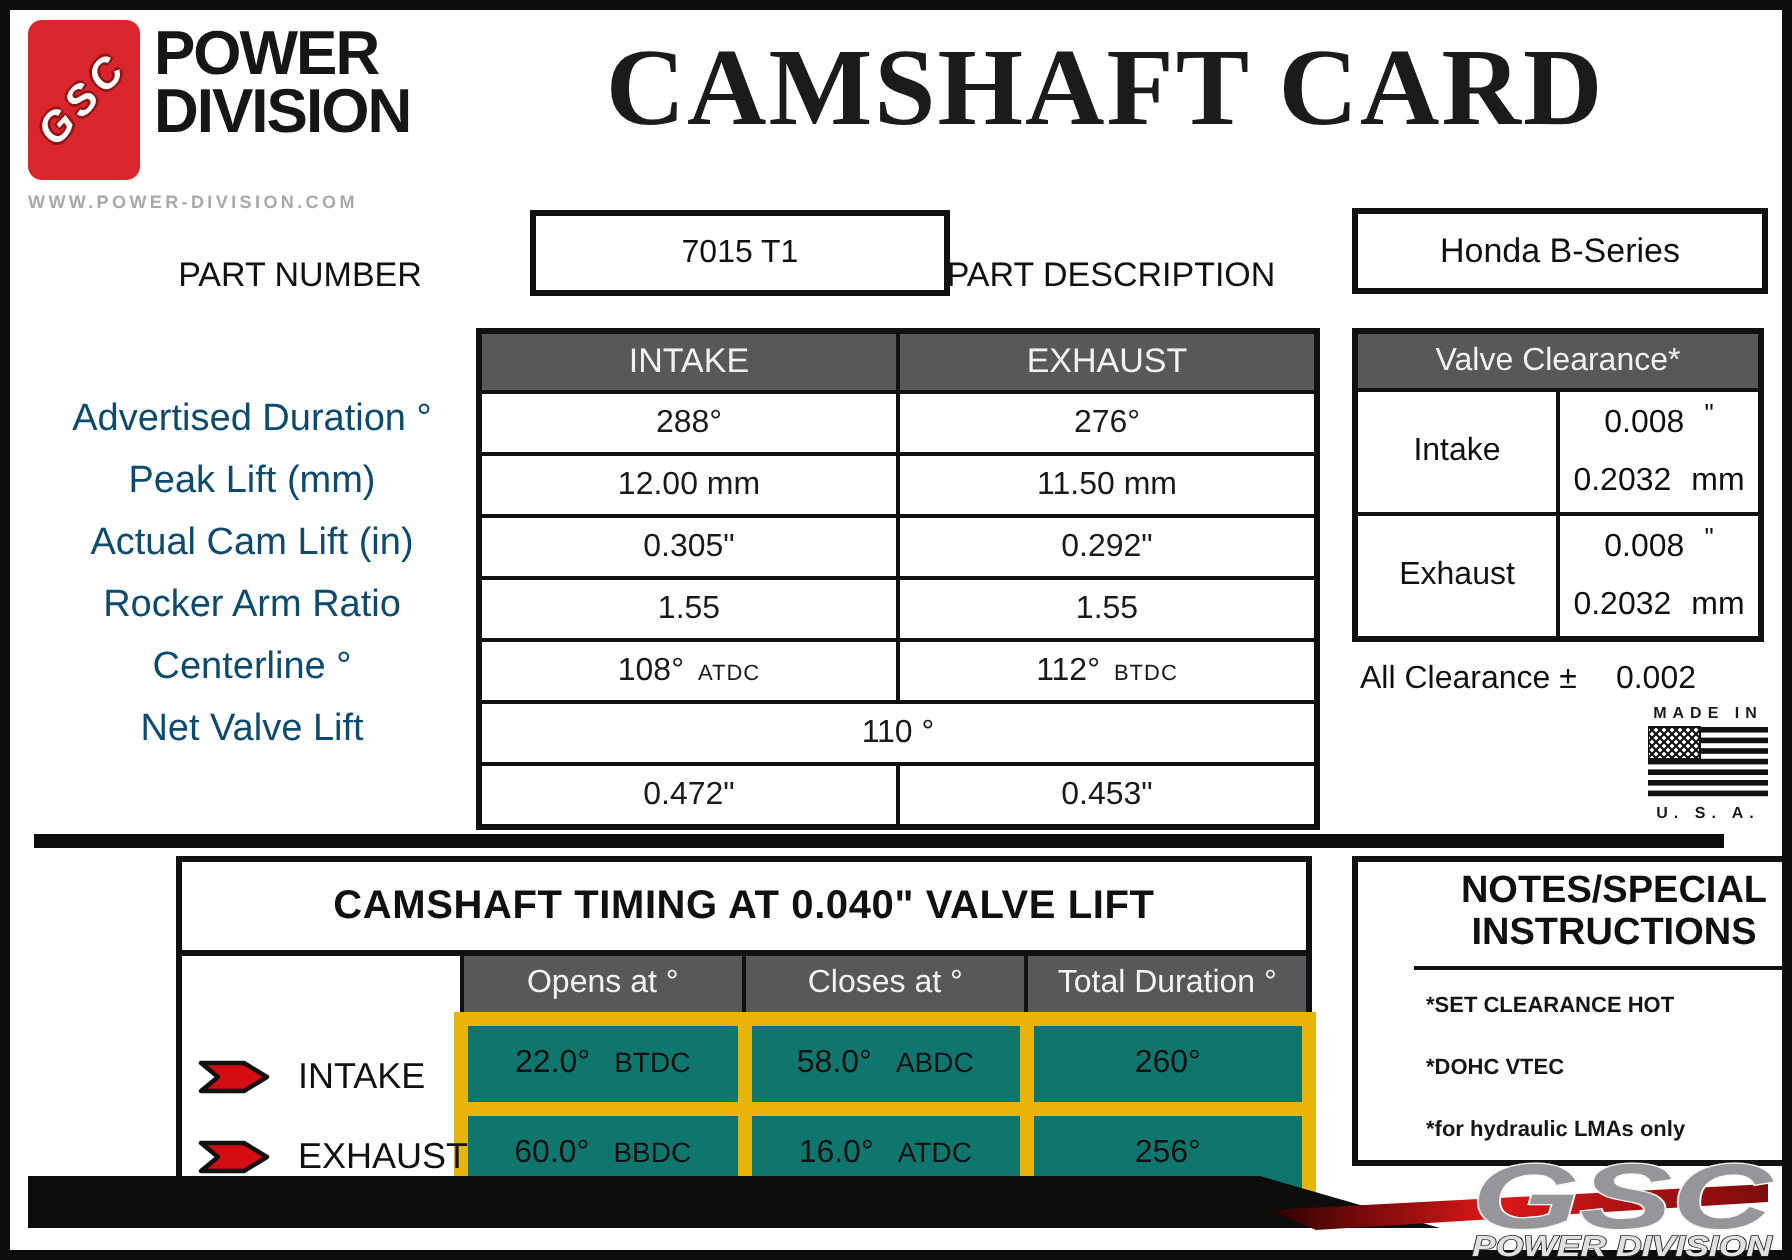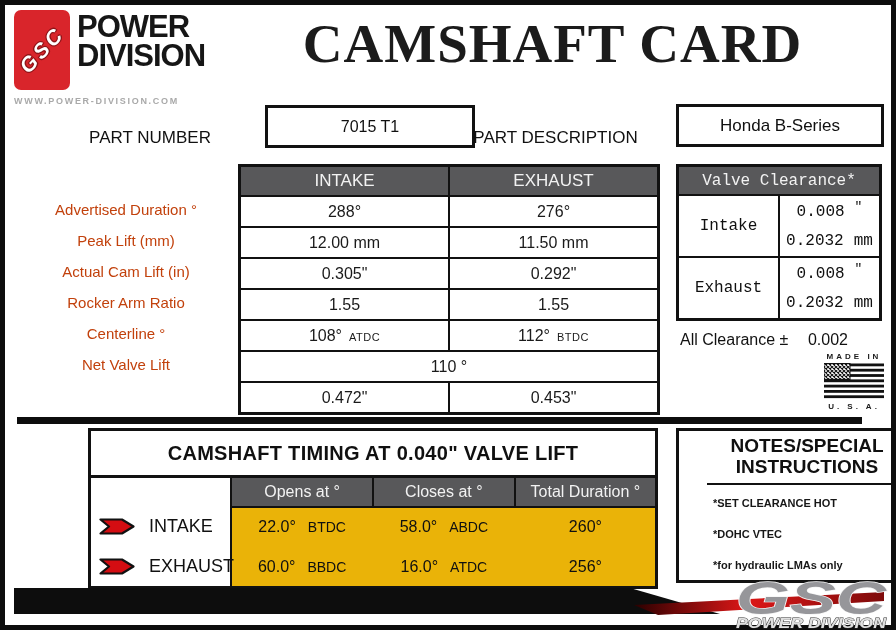--- a/index.html
+++ b/index.html
@@ -23,51 +23,51 @@
   
   .part-label{position:absolute;font-size:17px;color:#111;text-align:center;}
   .pn-label{left:60px;top:128px;width:180px;}
   .pd-label{left:468px;top:128px;width:175px;}
   .part-box{position:absolute;border:3px solid #111;display:flex;align-items:center;justify-content:center;background:#fff;}
   .pn-box{left:245px;top:105px;width:204px;height:37px;font-size:16px;margin-left:20px;}
   .pd-box{left:676px;top:104px;width:202px;height:37px;font-size:17px;}
 
   
   .spec-labels{position:absolute;left:16px;top:194px;width:220px;}
-  .spec-label{height:31px;display:flex;align-items:center;justify-content:center;font-size:15px;color:#c2410c;}
+  .spec-label{height:31px;display:flex;align-items:center;justify-content:center;font-size:19px;color:#0c4a6e;}
 
   
   table{border-collapse:collapse;}
   .spec-table{position:absolute;left:238px;top:164px;width:422px;table-layout:fixed;border:3px solid #111;}
   .spec-table th{background:#58585a;color:#f2f2f2;font-weight:normal;font-size:17px;height:26px;border:2px solid #111;}
   .spec-table td{border:2px solid #111;height:27px;text-align:center;font-size:16px;color:#1a1a1a;background:#fff;}
   .ref{font-size:11px;margin-left:7px;letter-spacing:.5px;}
 
   
-  .vc-table{position:absolute;left:676px;top:164px;width:206px;table-layout:fixed;border:3px solid #111;font-family:Liberation Mono, monospace;}
+  .vc-table{position:absolute;left:676px;top:164px;width:206px;table-layout:fixed;border:3px solid #111;}
   .vc-table th{background:#58585a;color:#f2f2f2;font-weight:normal;font-size:16px;height:25px;border:2px solid #111;}
   .vc-table td{border:2px solid #111;background:#fff;}
   .vc-label{width:68px;text-align:center;font-size:16px;}
   .vc-line{display:flex;align-items:center;justify-content:center;gap:10px;height:29px;font-size:16px;}
   .vc-q{font-size:13px;transform:translateY(-5px);}
   .all-clearance{position:absolute;left:678px;top:331px;width:204px;display:flex;justify-content:space-between;
     padding-left:2px;font-size:16px;color:#111;}
   .all-clearance .val{margin-right:36px;}
 
   .made-usa{position:absolute;left:822px;top:352px;width:64px;text-align:center;color:#1a1a1a;}
   .made-usa .cap{font-size:8px;letter-spacing:3px;font-weight:bold;white-space:nowrap;}
   .made-usa svg{display:block;margin:2px auto 2px;}
 
   .divider{position:absolute;left:17px;top:417px;width:845px;height:7px;background:#0d0d0d;}
 
   
   .t-table{position:absolute;left:88px;top:428px;width:570px;table-layout:fixed;border:3px solid #111;}
   .t-title{border:3px solid #111;font-weight:bold;font-size:20px;text-align:center;height:42px;background:#fff;letter-spacing:.3px;}
   .t-table th{background:#58585a;color:#f2f2f2;font-weight:normal;font-size:16px;height:26px;border:2px solid #111;}
-  .t-table td.t-val{border:2px solid #eab308;height:36px;text-align:center;font-size:16px;background:#eab308;}
+  .t-table td.t-val{border:7px solid #eab308;height:36px;text-align:center;font-size:16px;background:#0f766e;}
   .t-ref{font-size:14px;margin-left:12px;}
   .t-labelcell{border:2px solid #111;background:#fff;vertical-align:bottom;padding:0;}
   .t-label-row{height:40px;display:flex;align-items:center;gap:14px;padding-left:8px;font-size:18px;color:#111;}
   .t-label-row svg{flex:0 0 auto;}
 
   
   .notes{position:absolute;left:676px;top:428px;width:200px;height:149px;border:3px solid #111;background:#fff;z-index:2;padding-left:28px;}
   .notes-title{border-bottom:2px solid #111;text-align:center;font-weight:bold;font-size:19px;line-height:1.12;padding:4px 0 5px;}
   .notes-items{padding:12px 6px 0;}
   .note{font-size:11px;font-weight:bold;margin-bottom:19px;color:#161616;}

